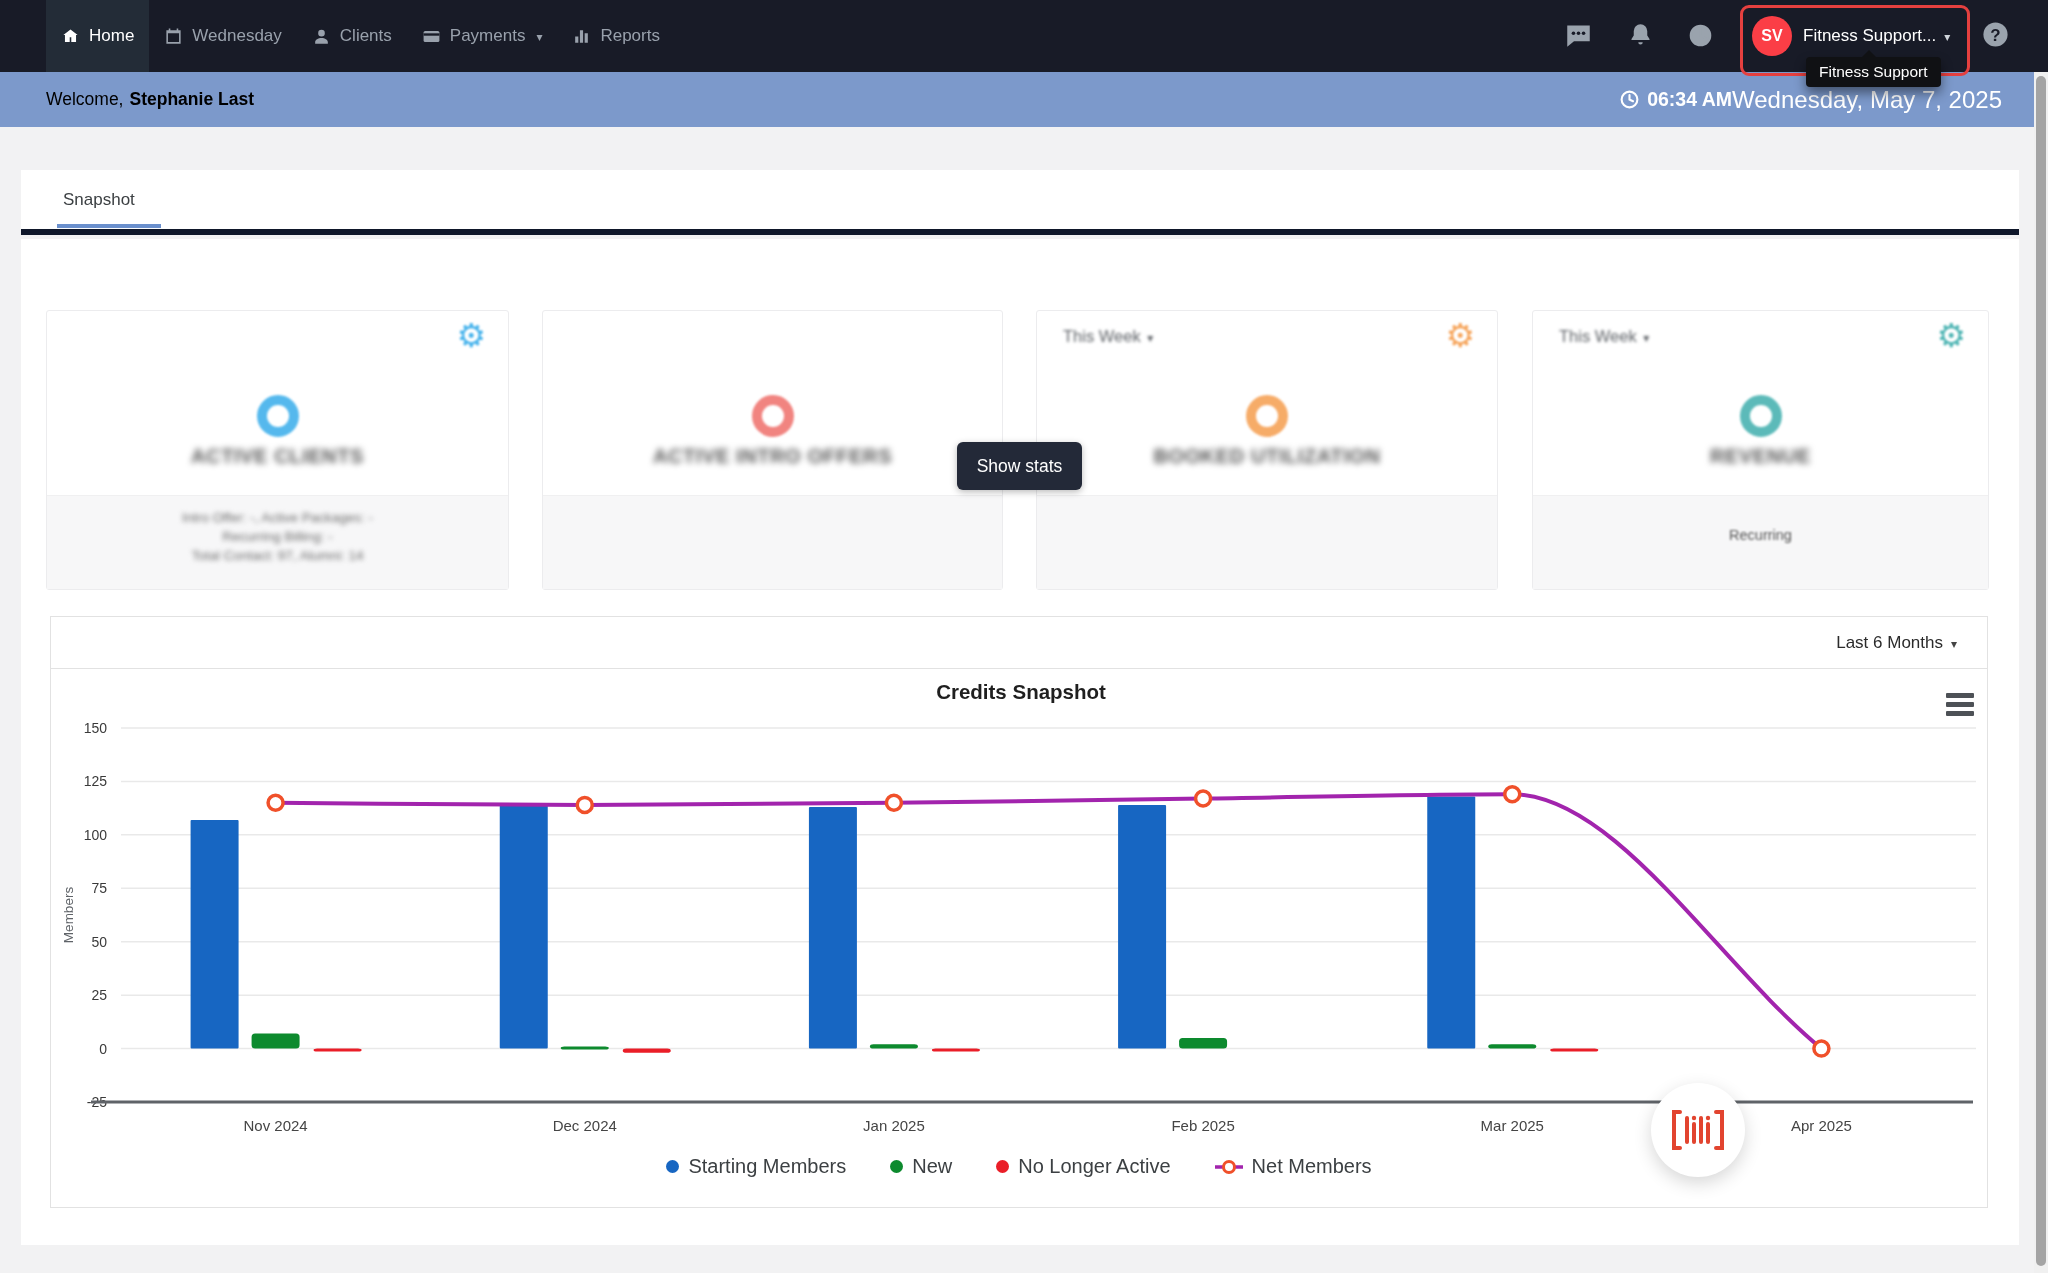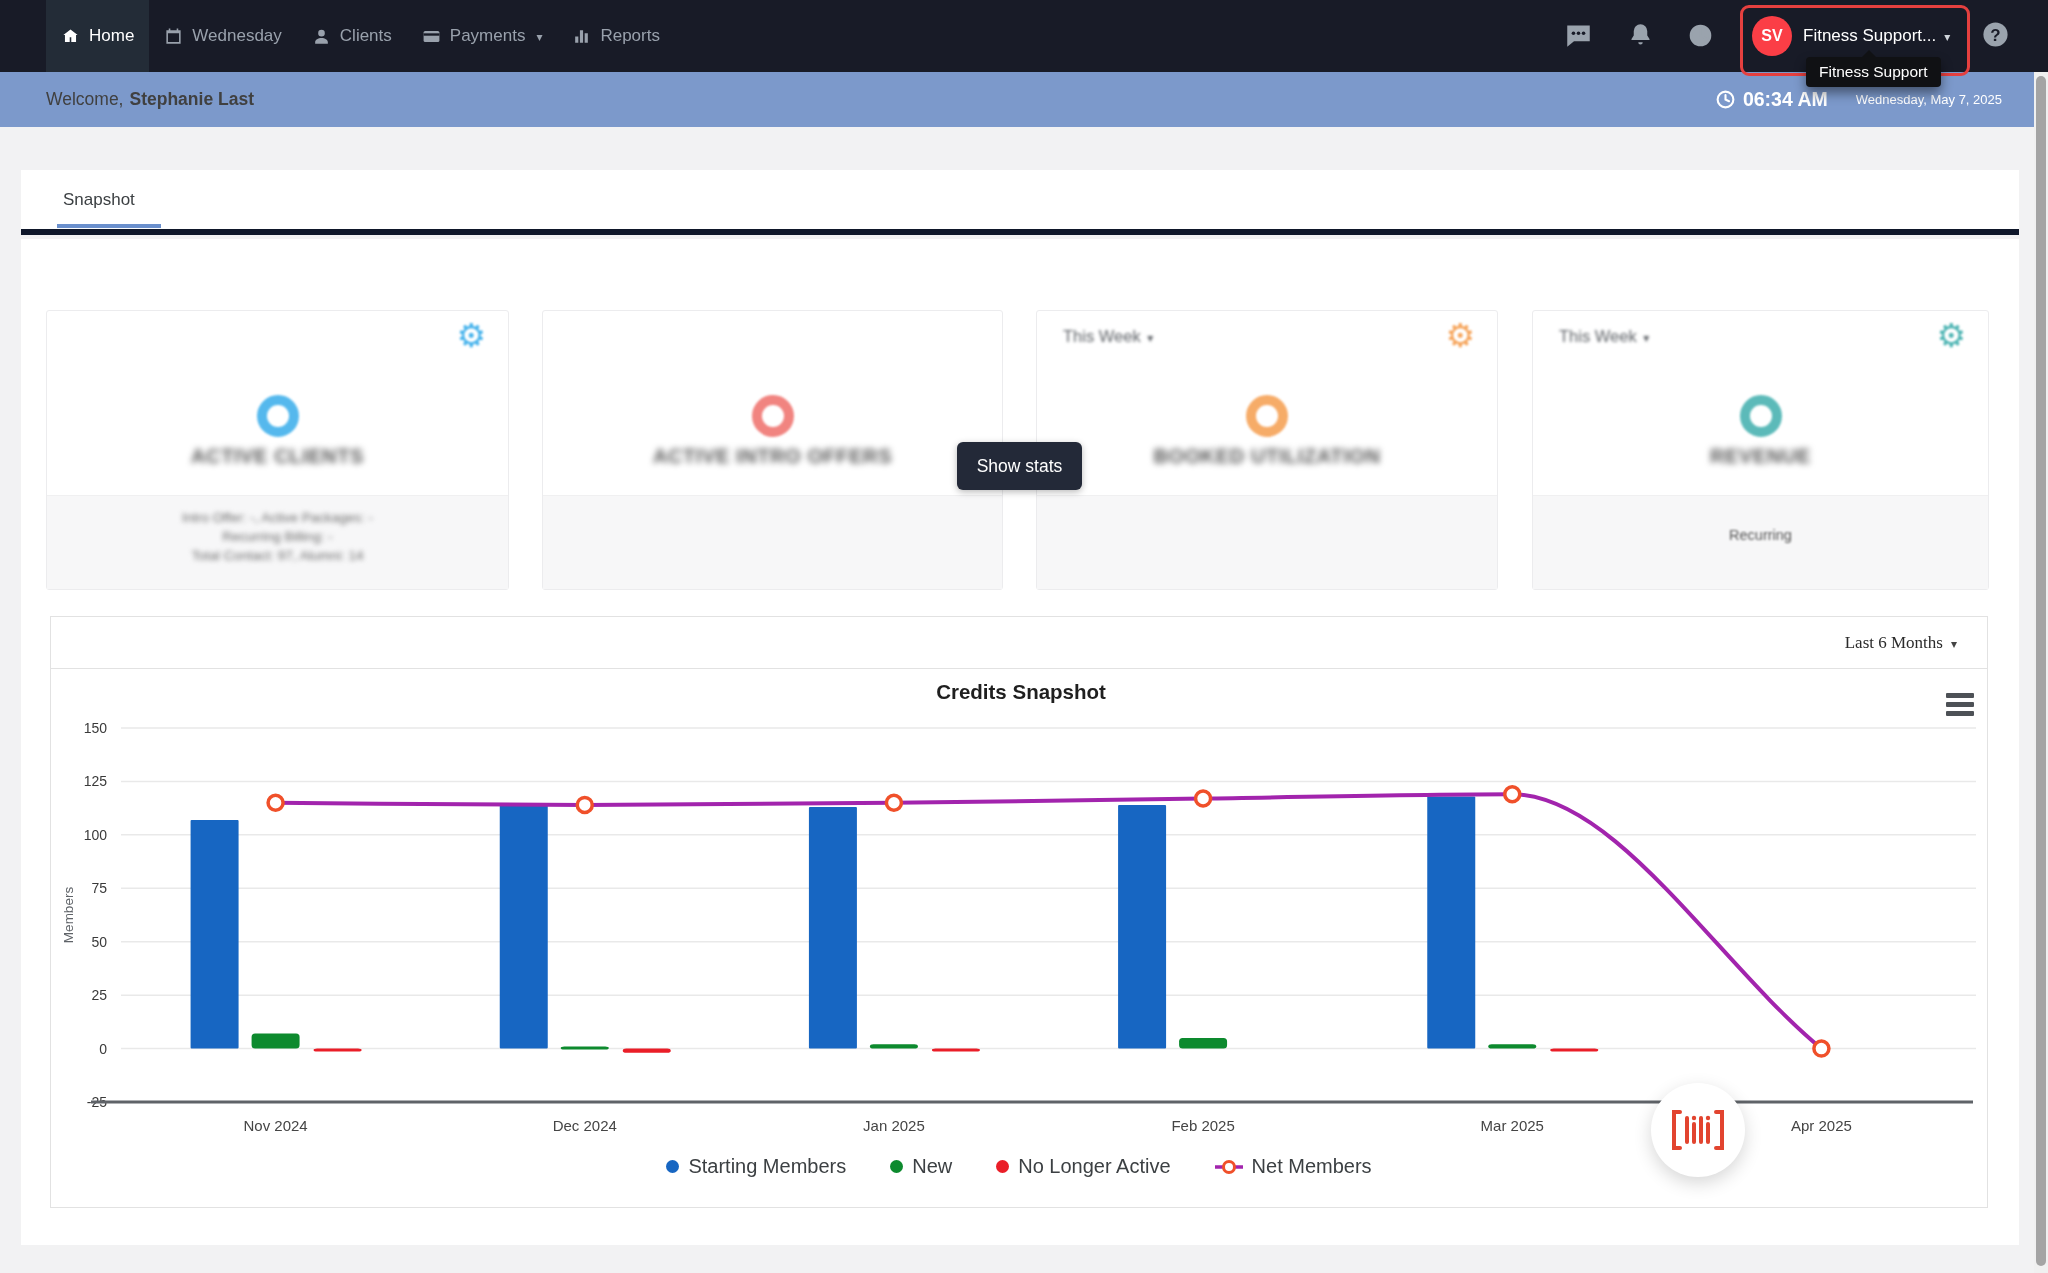--- a/index.html
+++ b/index.html
@@ -25,26 +25,26 @@
     color:#ffffff; font-size:17px; }
   .account-name .caret { color:#cfd4da; margin-left:8px; }
   .tooltip { position:absolute; left:1806px; top:57px; height:30px; padding:0 13px; background:#101114;
     color:#fff; font-size:15.5px; line-height:30px; border-radius:4px; z-index:30;
     box-shadow:0 6px 12px rgba(0,0,0,.45); white-space:nowrap; }
   .tooltip::before { content:""; position:absolute; top:-7px; left:56px; border:7px solid transparent;
     border-bottom-color:#101114; border-top:none; }
   
   .welcome-bar { position:absolute; left:0; top:72px; width:2048px; height:55px; background:#7c99cb; z-index:5; }
   .welcome-text { position:absolute; left:46px; top:0; height:55px; display:flex; align-items:center;
-    color:#404040; font-size:17.5px; }
+    color:#000000; font-size:17.5px; }
   .welcome-text b { margin-left:6px; }
   .bar-right { position:absolute; right:46px; top:0; height:55px; display:flex; align-items:center; color:#fff; }
   .time-group { display:flex; align-items:center; gap:7px; font-size:19.5px; font-weight:bold; }
   .time-group svg { width:21px; height:21px; }
-  .date-text { font-size:13px;margin-left:28px; }
+  .date-text { font-size:24px; }
   
   .tab-panel { position:absolute; left:21px; top:170px; width:1998px; height:65px; background:#fff;
     border-bottom:6px solid #0f172a; z-index:2; }
   .tab { position:absolute; left:42px; top:0; height:100%; display:flex; align-items:center;
     font-size:17px; color:#3c4043; cursor:pointer; }
   .tab-underline { position:absolute; left:36px; bottom:1px; width:104px; height:4px; background:#6b90cd; }
   .main-panel { position:absolute; left:21px; top:239px; width:1998px; height:1006px; background:#fff; z-index:1; }
   
   .card { position:absolute; top:310px; height:280px; background:#fff; border:1px solid #ececee; border-radius:3px; z-index:3; }
   .card-footer { position:absolute; left:0; right:0; bottom:0; height:94px; background:#f7f7f8;
@@ -57,21 +57,21 @@
   .card-title { position:absolute; top:134px; left:0; width:100%; text-align:center; font-size:20px;
     font-weight:600; letter-spacing:.6px; color:#555; filter:blur(3px); }
   .footer-line { font-size:13.5px; color:#6b6b6b; line-height:19px; filter:blur(2.5px); }
   .footer-line.clear { filter:blur(1px); font-size:14.5px; color:#555; margin-top:18px; }
   .show-stats { position:absolute; left:957px; top:427px; width:125px; height:48px; background:#232938;
     color:#fff; font-size:17.5px; border:none; border-radius:6px; display:flex; align-items:center;
     justify-content:center; cursor:pointer; z-index:6; box-shadow:0 2px 7px rgba(0,0,0,.28);margin-top:15px; }
   
   .chart-panel { position:absolute; left:50px; top:616px; width:1938px; height:592px; background:#fff;
     border:1px solid #e2e2e2; z-index:3; }
-  .chart-header { position:relative; height:52px; border-bottom:1px solid #e2e2e2;font-family:Liberation Serif, serif; }
+  .chart-header { position:relative; height:52px; border-bottom:1px solid #e2e2e2; }
   .range-select { position:absolute; right:30px; top:0; height:52px; display:flex; align-items:center;
     font-size:17px; color:#2b2b2b; cursor:pointer; }
   .range-select .caret { color:#444; margin-left:8px; }
   .chart-svg { display:block; }
   .legend { position:absolute; left:0; right:0; top:538px; display:flex; justify-content:center;
     gap:44px; align-items:center; font-size:20px; color:#3c4043; }
   .legend-item { display:flex; align-items:center; gap:9px; }
   .legend-dot { width:13px; height:13px; border-radius:50%; display:inline-block; }
   
   .watermark { position:absolute; left:1651px; top:1083px; width:94px; height:94px; border-radius:50%;

